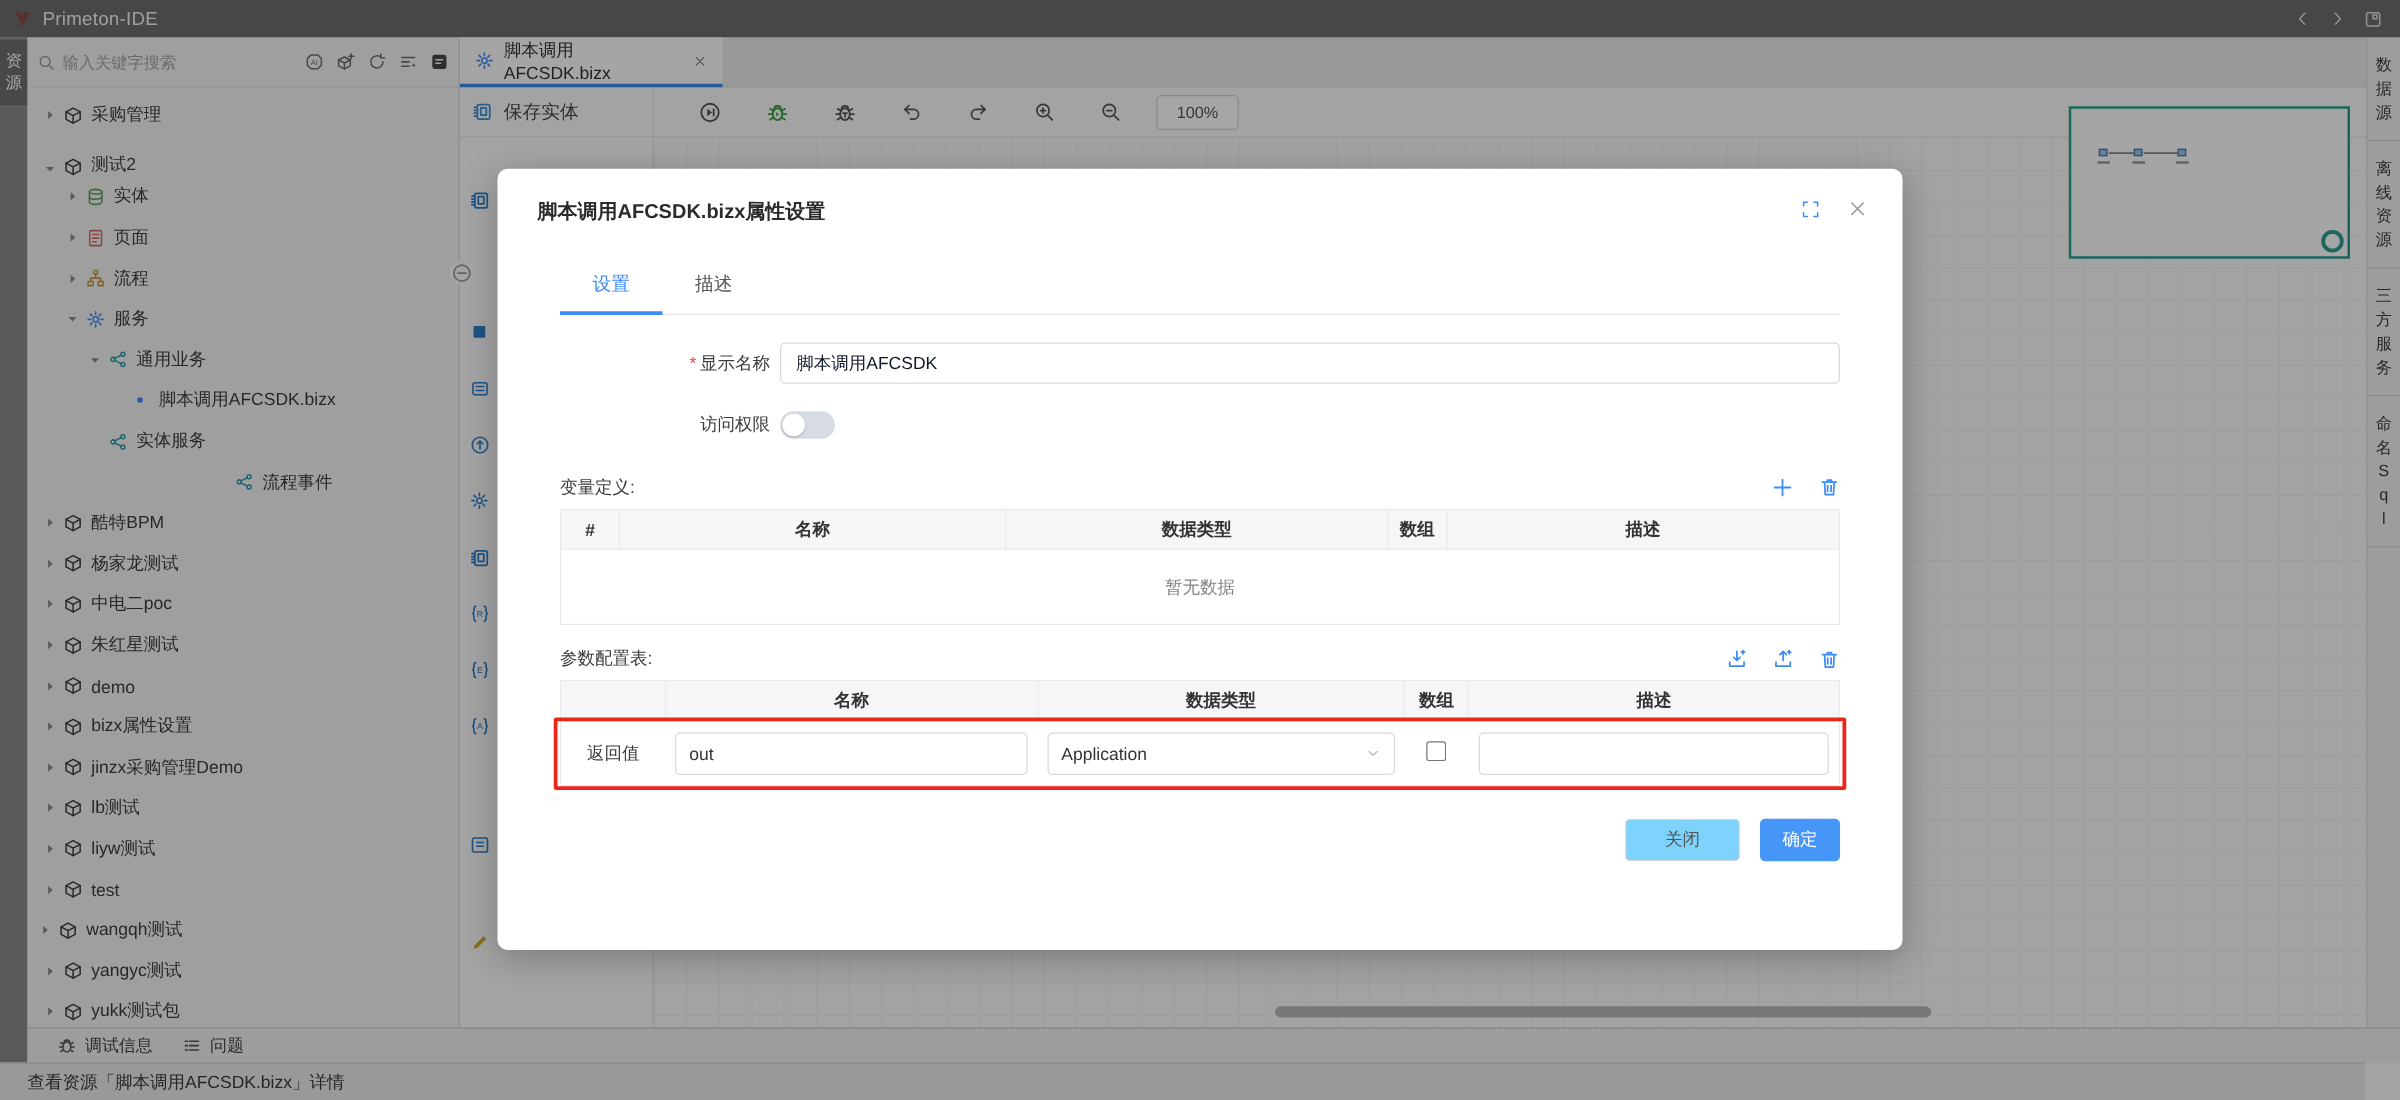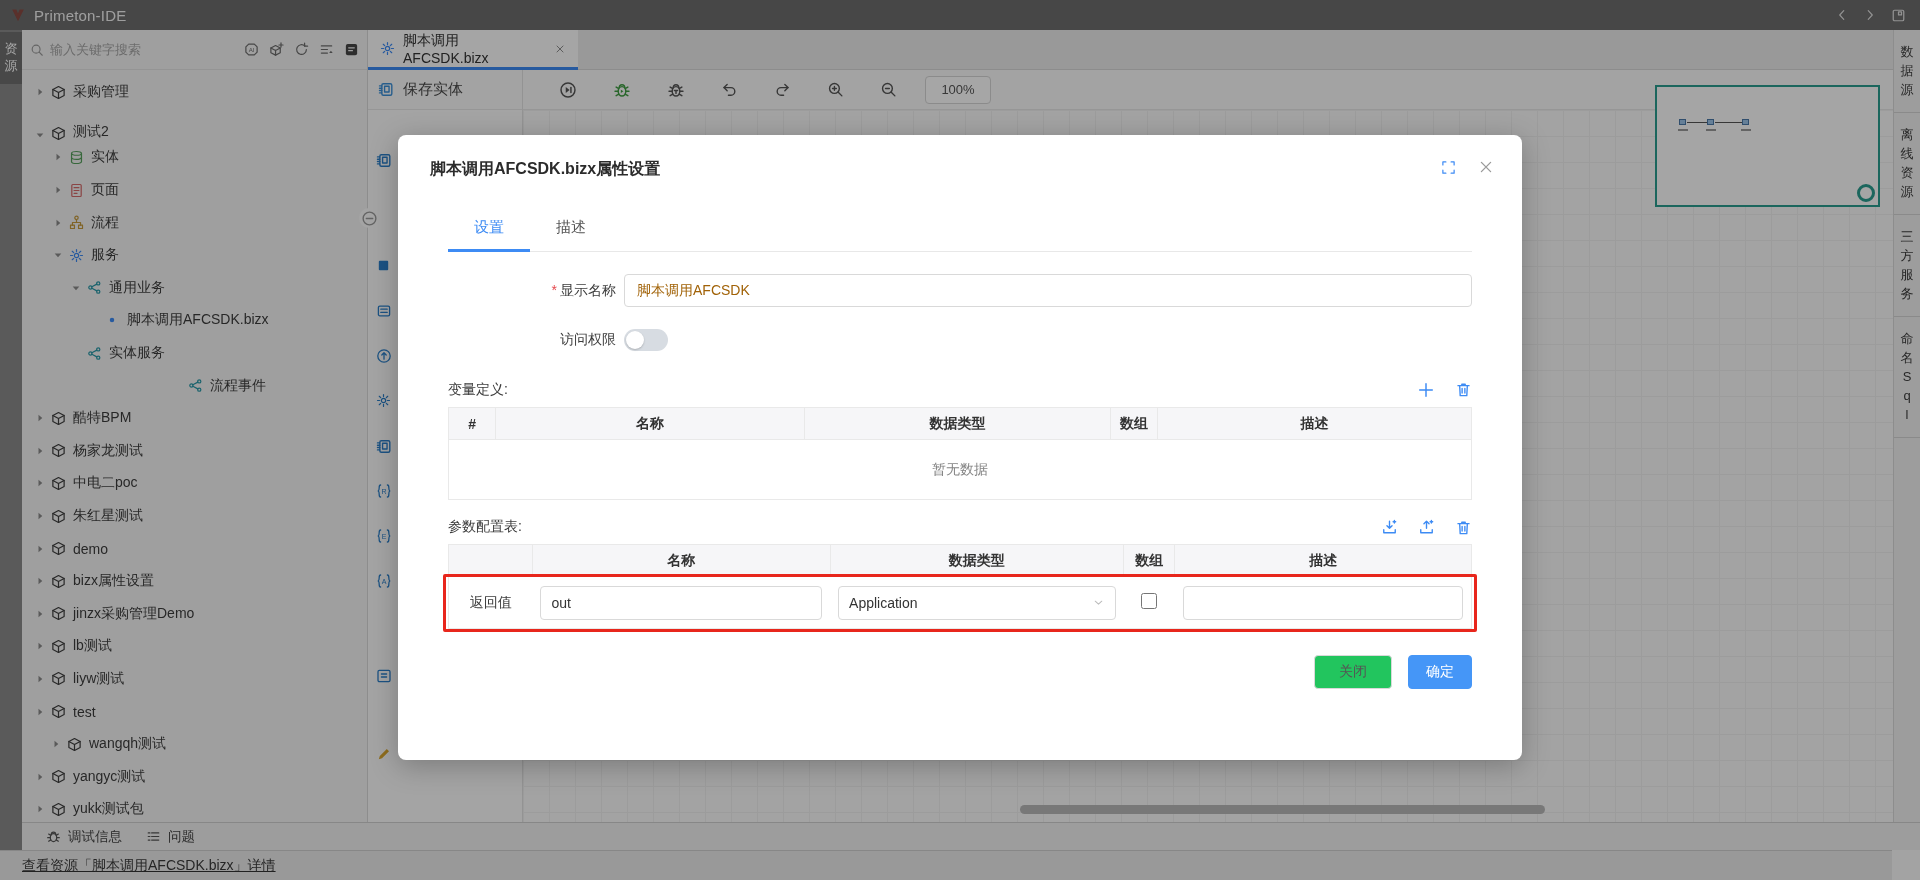--- a/index.html
+++ b/index.html
@@ -64,39 +64,39 @@
 
   
   .right-rail { position:absolute; left:1893px; top:30px; width:27px; height:820px; background:#f2f2f2; border-left:1px solid #d9d9d9; }
   .rr-group { padding:14px 0; border-bottom:1px solid #d4d4d4; display:flex; flex-direction:column; align-items:center; gap:3px; cursor:pointer; }
   .rr-group span { font-size:13px; color:#3d3d3d; line-height:16px; }
 
   
   .bottom-panel { position:absolute; left:22px; top:822px; width:1898px; height:28px; background:#f1f1f1; border-top:1px solid #cfcfcf; display:flex; align-items:center; }
   .bp-tab { display:flex; align-items:center; gap:7px; margin-left:24px; color:#444; font-size:13.5px; cursor:pointer; }
   .bp-tab .bic { display:flex; color:#555; }
-  .statusbar { position:absolute; left:0; top:850px; width:1892px; height:30px; background:#ececec; border-top:1px solid #cfcfcf; display:flex; align-items:center;text-decoration:underline; }
+  .statusbar { position:absolute; left:0; top:850px; width:1892px; height:30px; background:#ececec; border-top:1px solid #cfcfcf; display:flex; align-items:center; }
   .statusbar .txt { margin-left:22px; font-size:14px; color:#3a3a3a; }
 
   
   .mask { position:absolute; inset:0; background:rgba(0,0,0,.35); z-index:40; }
   .modal { position:absolute; left:398px; top:135px; width:1124px; height:625px; background:#fff; border-radius:8px; box-shadow:0 6px 28px rgba(0,0,0,.25); z-index:50; }
   .m-head { position:relative; padding:24px 32px 0; }
   .m-title { font-size:16px; font-weight:600; color:#2b2b2b; }
   .m-headicons { position:absolute; right:28px; top:24px; display:flex; gap:22px; align-items:center; }
   .m-headicons .hic { display:flex; cursor:pointer; }
   .hic.fs { color:#3d8bf4; } .hic.cl { color:#999; }
   .m-body { padding:0 50px; }
   .m-tabs { margin-top:38px; display:flex; border-bottom:1px solid #e8e8e8; }
   .m-tab { padding:0 26px 12px; font-size:15px; color:#555; cursor:pointer; }
   .m-tab.active { color:#3d8bf4; border-bottom:3px solid #3d8bf4; margin-bottom:-1px; }
   .form-row { display:flex; align-items:center; margin-top:22px; }
   .form-row .flabel { width:168px; text-align:right; color:#3c3c3c; flex:0 0 168px; }
   .req { color:#e5484d; margin-right:3px; }
-  .name-input { margin-left:8px; flex:1; height:33px; border:1px solid #d9d9d9; border-radius:4px; padding:0 12px; font-size:14px; color:#a16207; outline:none; font-family:inherit; }
+  .name-input { margin-left:8px; flex:1; height:33px; border:1px solid #d9d9d9; border-radius:4px; padding:0 12px; font-size:14px; color:#0f172a; outline:none; font-family:inherit; }
   .toggle { margin-left:8px; width:44px; height:22px; border-radius:11px; background:#d7dce2; position:relative; cursor:pointer; }
   .toggle .knob { position:absolute; left:2px; top:2px; width:18px; height:18px; border-radius:50%; background:#fff; box-shadow:0 1px 2px rgba(0,0,0,.2); }
   .sec-row { margin-top:30px; display:flex; align-items:center; }
   .sec-row .slabel { color:#3c3c3c; }
   .sec-icons { margin-left:auto; display:flex; gap:20px; color:#3d8bf4; }
   .sec-icons .mic { display:flex; cursor:pointer; }
   table.mtable { width:100%; margin-top:8px; border-collapse:collapse; }
   .mtable th { background:#f6f6f8; border:1px solid #e9e9e9; border-left:none; height:32px; font-size:14px; font-weight:700; color:#333; }
   .mtable th:first-child { border-left:1px solid #e9e9e9; }
   .mtable td { border-bottom:1px solid #e9e9e9; }
@@ -107,21 +107,21 @@
   .prow .kind { text-align:center; color:#3c3c3c; }
   .cell-input { width:100%; height:34px; border:1px solid #d9d9d9; border-radius:4px; padding:0 10px; font-size:14px; color:#333; outline:none; font-family:inherit; }
   .cell-pad { padding:0 8px; }
   .fake-select { height:34px; border:1px solid #d9d9d9; border-radius:4px; display:flex; align-items:center; padding:0 10px; color:#333; cursor:pointer; background:#fff; }
   .fake-select .chev { margin-left:auto; color:#bbb; display:flex; }
   .pcheck { width:16px; height:16px; accent-color:#3d8bf4; cursor:pointer; }
   .center { text-align:center; }
   .red-frame { position:absolute; left:-5px; right:-5px; top:30px; height:58px; border:3px solid #e8261c; border-radius:2px; pointer-events:none; }
   .m-footer { display:flex; justify-content:flex-end; gap:16px; margin-top:26px; padding-right:0; }
   .btn { height:34px; border-radius:4px; font-size:14px; display:flex; align-items:center; justify-content:center; cursor:pointer; font-family:inherit; }
-  .btn.ghost { width:78px; background:#22c55e; border:1px solid #d9d9d9; color:#555; }
+  .btn.ghost { width:92px; background:#7dd3fc; border:1px solid #d9d9d9; color:#555; }
   .btn.primary { width:64px; background:#4596f7; border:1px solid #4596f7; color:#fff; }
 </style>
 </head>
 <body>
 
 <div id="stage">
 
   <div class="titlebar">
     <span class="logo">
         <svg viewBox="0 0 16 16" width="16" height="16">
@@ -469,21 +469,21 @@
             </svg>
           </span>
           <span class="ticon" style="color: rgb(63, 63, 63);">
             <svg viewBox="0 0 16 16" width="15" height="15" fill="none" stroke="currentColor" stroke-width="1.3" stroke-linecap="round" stroke-linejoin="round">
               <path d="M8 1.6 14 4.8v6.4L8 14.4 2 11.2V4.8z"></path>
               <path d="M2 4.8 8 8l6-3.2M8 8v6.4"></path>
             </svg>
           </span>
           <span>test</span>
         </div>
-        <div class="tree-row" style="padding-left: 26px;">
+        <div class="tree-row" style="padding-left: 6px;">
           <span class="caret">
             <svg viewBox="0 0 16 16" width="12" height="12" fill="none" stroke="currentColor" stroke-width="1.3" stroke-linecap="round" stroke-linejoin="round">
               <path d="M6 3.6 11 8l-5 4.4z" fill="currentColor" stroke="none"></path>
             </svg>
           </span>
           <span class="ticon" style="color: rgb(63, 63, 63);">
             <svg viewBox="0 0 16 16" width="15" height="15" fill="none" stroke="currentColor" stroke-width="1.3" stroke-linecap="round" stroke-linejoin="round">
               <path d="M8 1.6 14 4.8v6.4L8 14.4 2 11.2V4.8z"></path>
               <path d="M2 4.8 8 8l6-3.2M8 8v6.4"></path>
             </svg>

